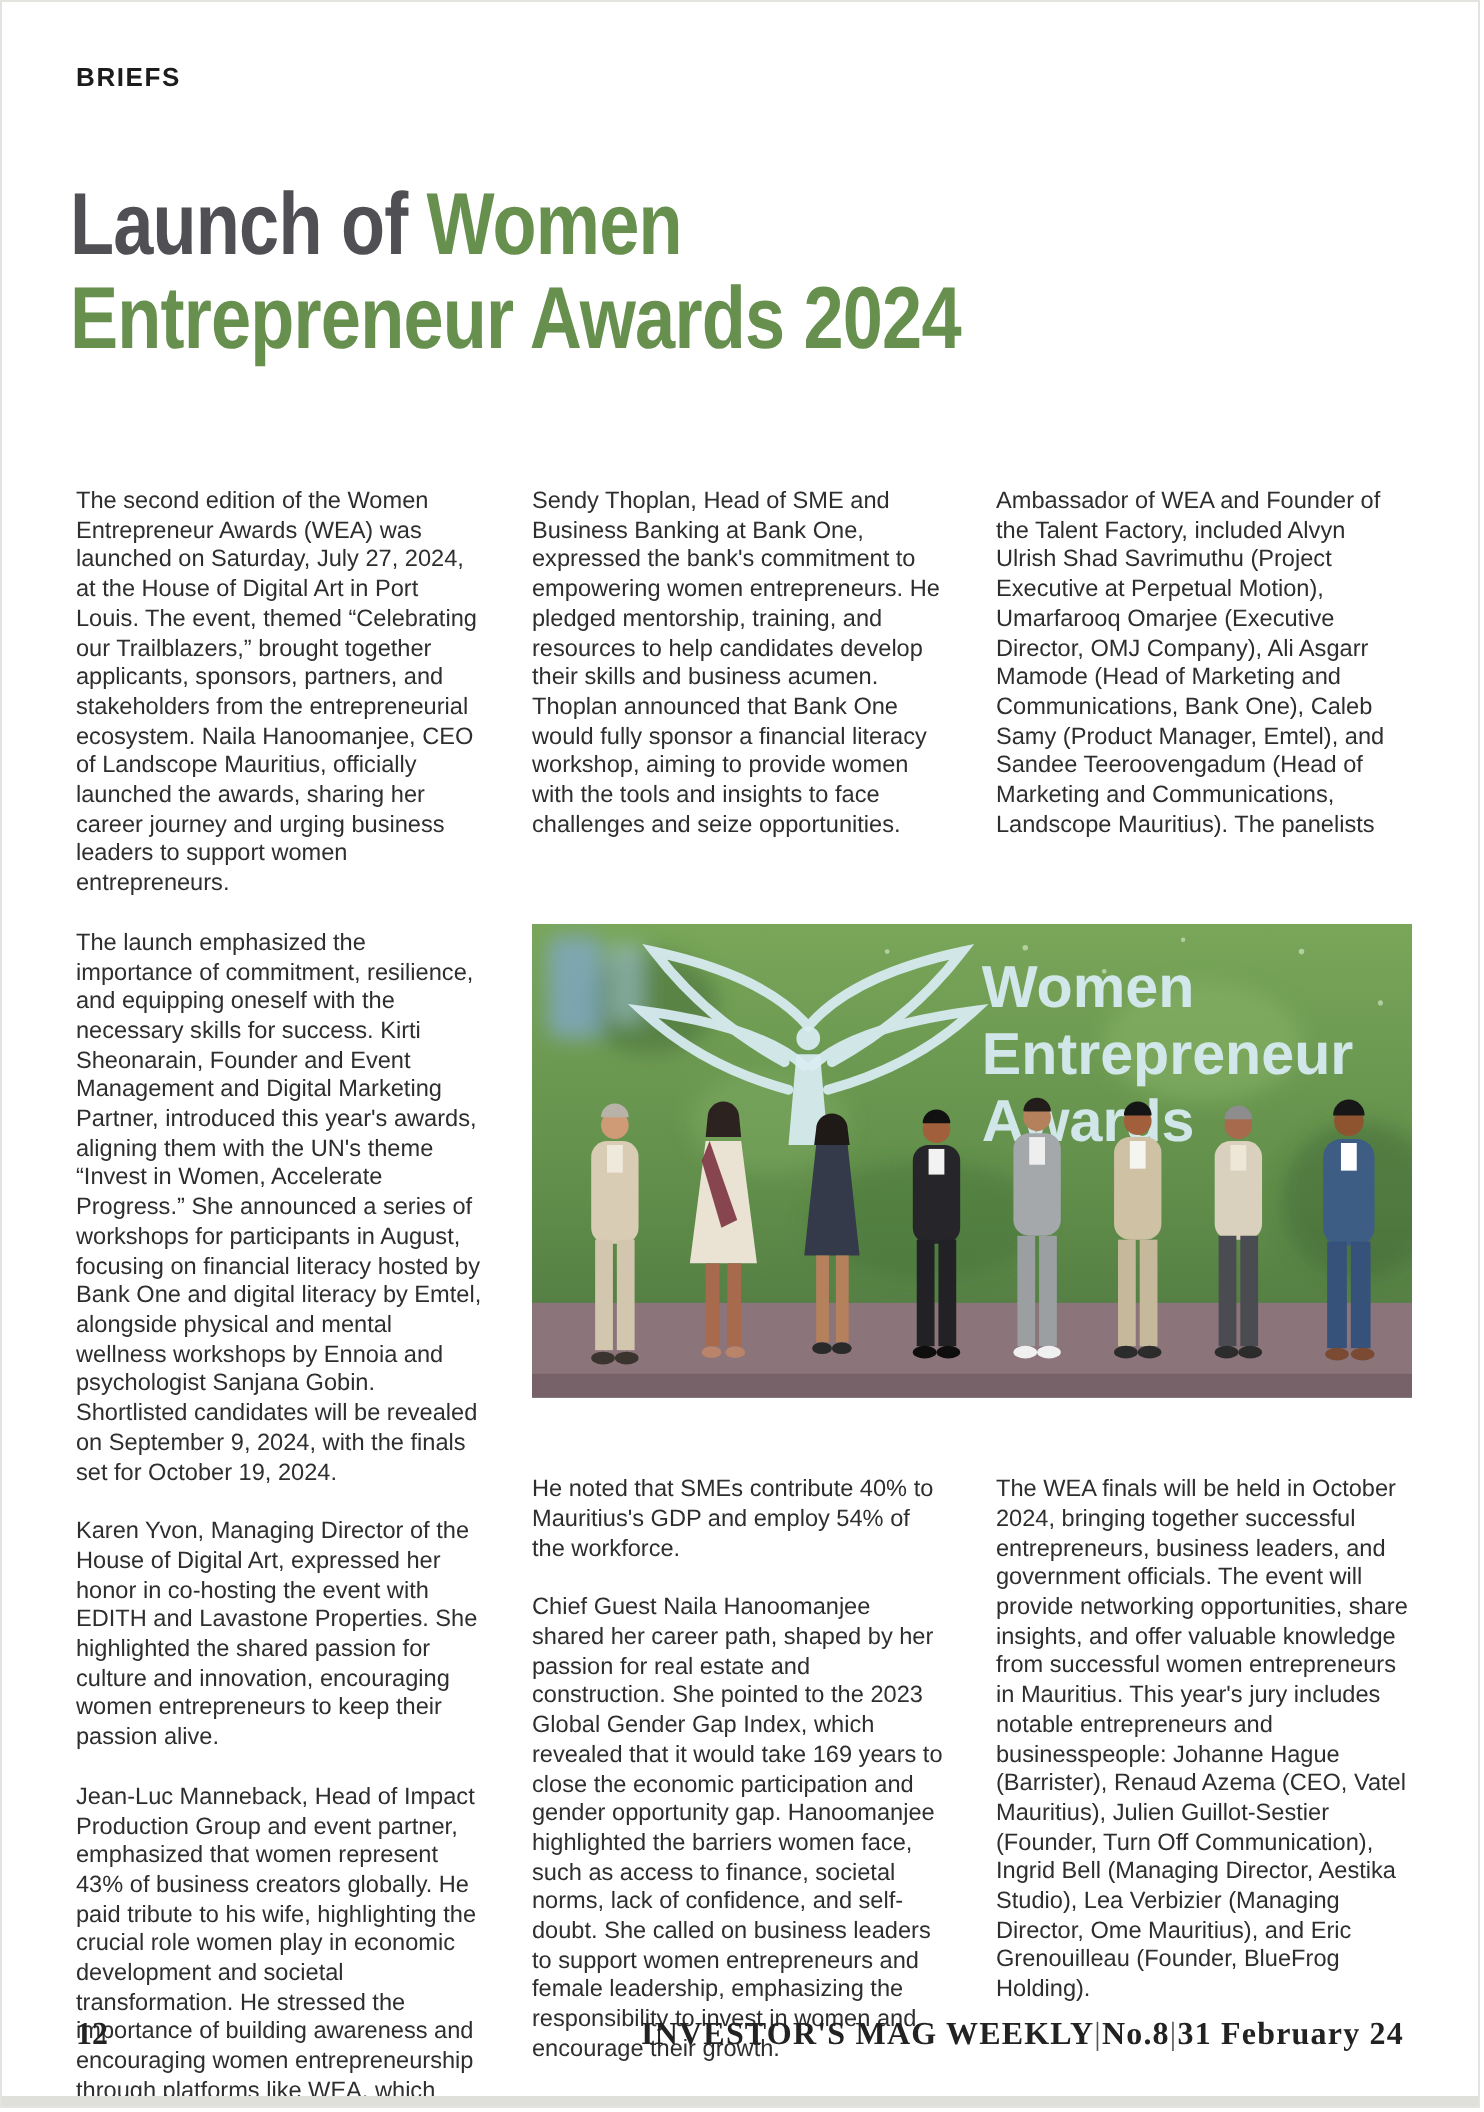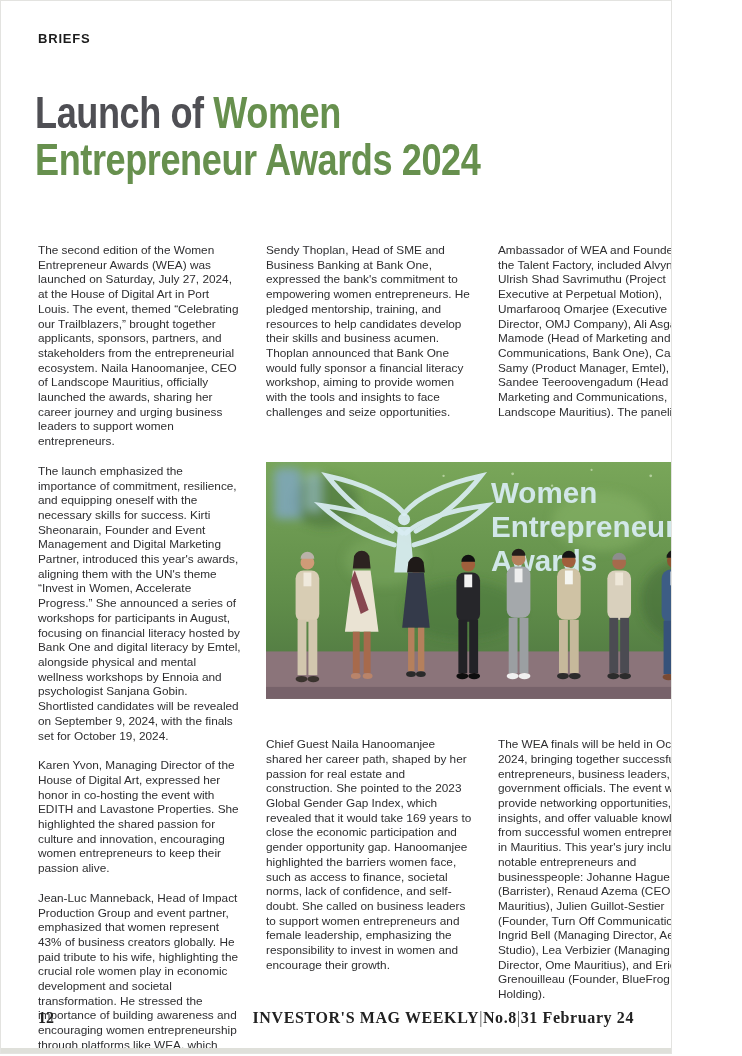--- a/index.html
+++ b/index.html
@@ -1,18 +1,18 @@
 <!DOCTYPE html>
 <html><head>
 <meta charset="utf-8">
 <style>
   html,body{margin:0;padding:0;background:#fff;}
   .page{
     position:relative;
-    width:672px;height:1054px;
+    width:740px;height:1054px;
     border:1px solid #e3e3e0;
     background:#ffffff;
     font-family:"Liberation Sans",sans-serif;
     overflow:hidden;
     box-sizing:border-box;
   }
   .kicker{
     position:absolute;left:37px;top:30px;
     font-size:13px;font-weight:700;letter-spacing:.8px;color:#1c1c1c;
   }
@@ -222,20 +222,21 @@
                 <rect x="415" y="161" width="10" height="54" fill="#36527a"></rect>
                 <ellipse cx="408" cy="218" rx="6" ry="3.2" fill="#7a4a33"></ellipse>
                 <ellipse cx="421" cy="218" rx="6" ry="3.2" fill="#7a4a33"></ellipse>
               </g>
           </g>
         </svg>
       </div>
 
       <div class="right-cols">
         <div class="rcol">
+          <p class="body">He noted that SMEs contribute 40% to Mauritius's GDP and employ 54% of the workforce.</p>
           <p class="body">Chief Guest Naila Hanoomanjee shared her career path, shaped by her passion for real estate and construction. She pointed to the 2023 Global Gender Gap Index, which revealed that it would take 169 years to close the economic participation and gender opportunity gap. Hanoomanjee highlighted the barriers women face, such as access to finance, societal norms, lack of confidence, and self-doubt. She called on business leaders to support women entrepreneurs and female leadership, emphasizing the responsibility to invest in women and encourage their growth.</p>
         </div>
         <div class="rcol">
           <p class="body">The WEA finals will be held in October 2024, bringing together successful entrepreneurs, business leaders, and government officials. The event will provide networking opportunities, share insights, and offer valuable knowledge from successful women entrepreneurs in Mauritius. This year's jury includes notable entrepreneurs and businesspeople: Johanne Hague (Barrister), Renaud Azema (CEO, Vatel Mauritius), Julien Guillot-Sestier (Founder, Turn Off Communication), Ingrid Bell (Managing Director, Aestika Studio), Lea Verbizier (Managing Director, Ome Mauritius), and Eric Grenouilleau (Founder, BlueFrog Holding).</p>
         </div>
       </div>
 
     </div>
   </div>
 

